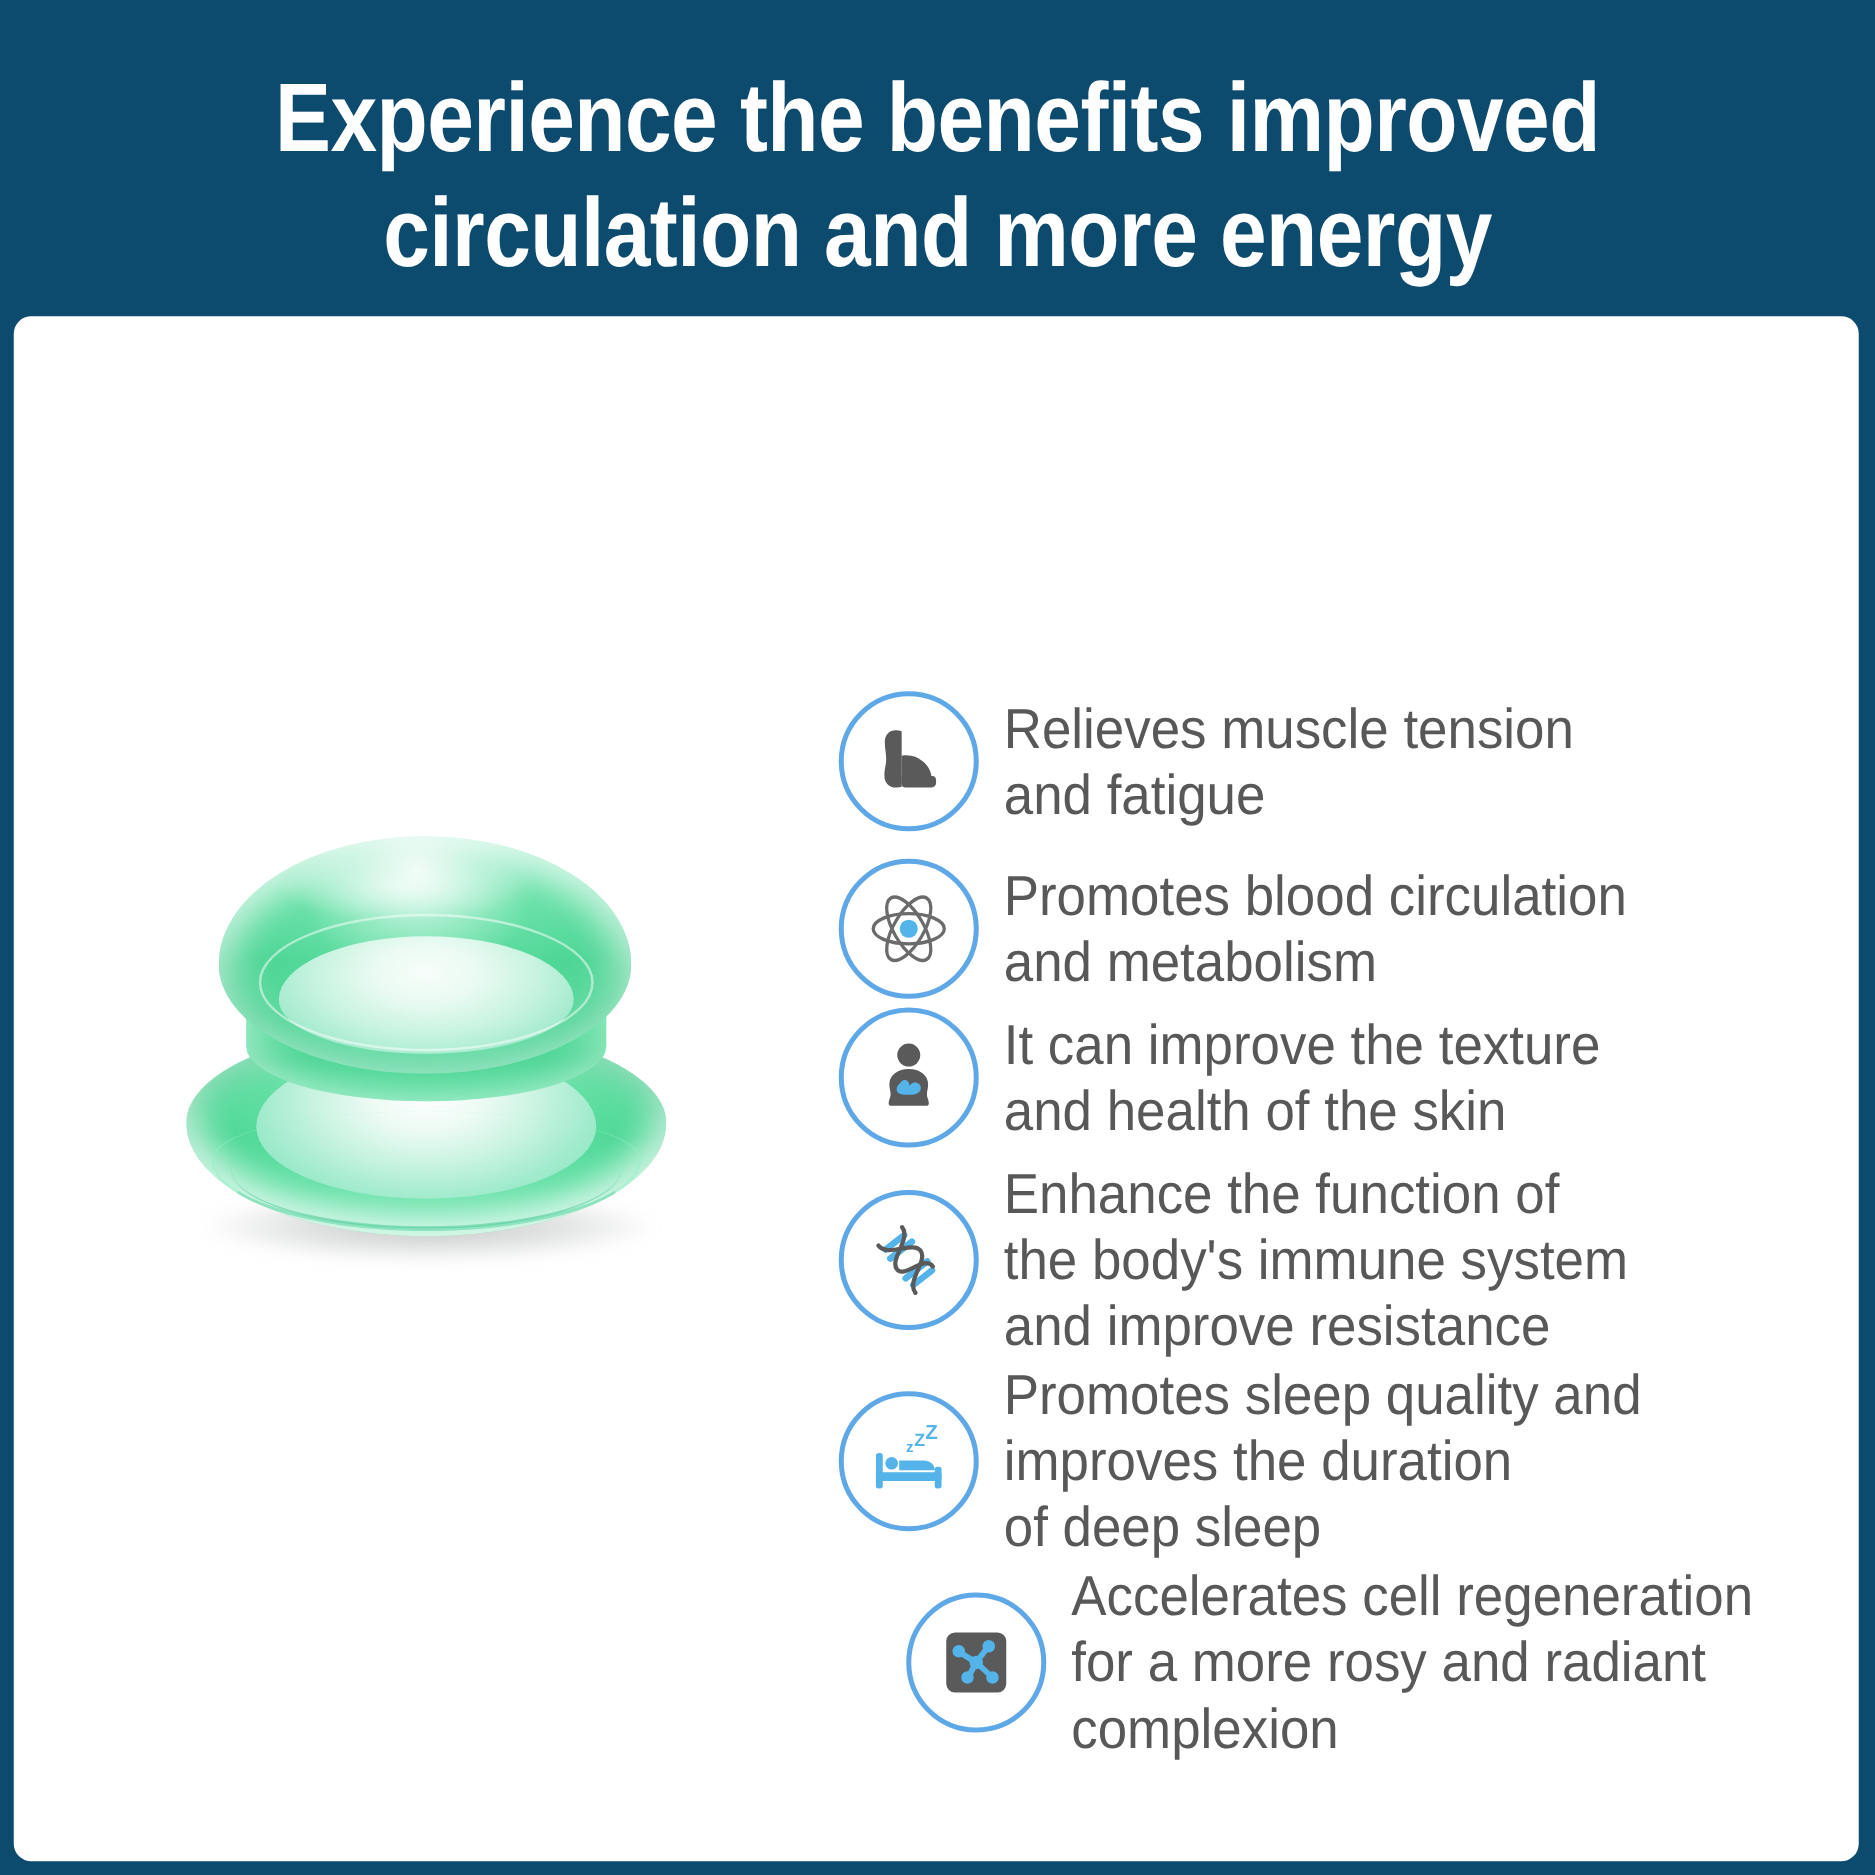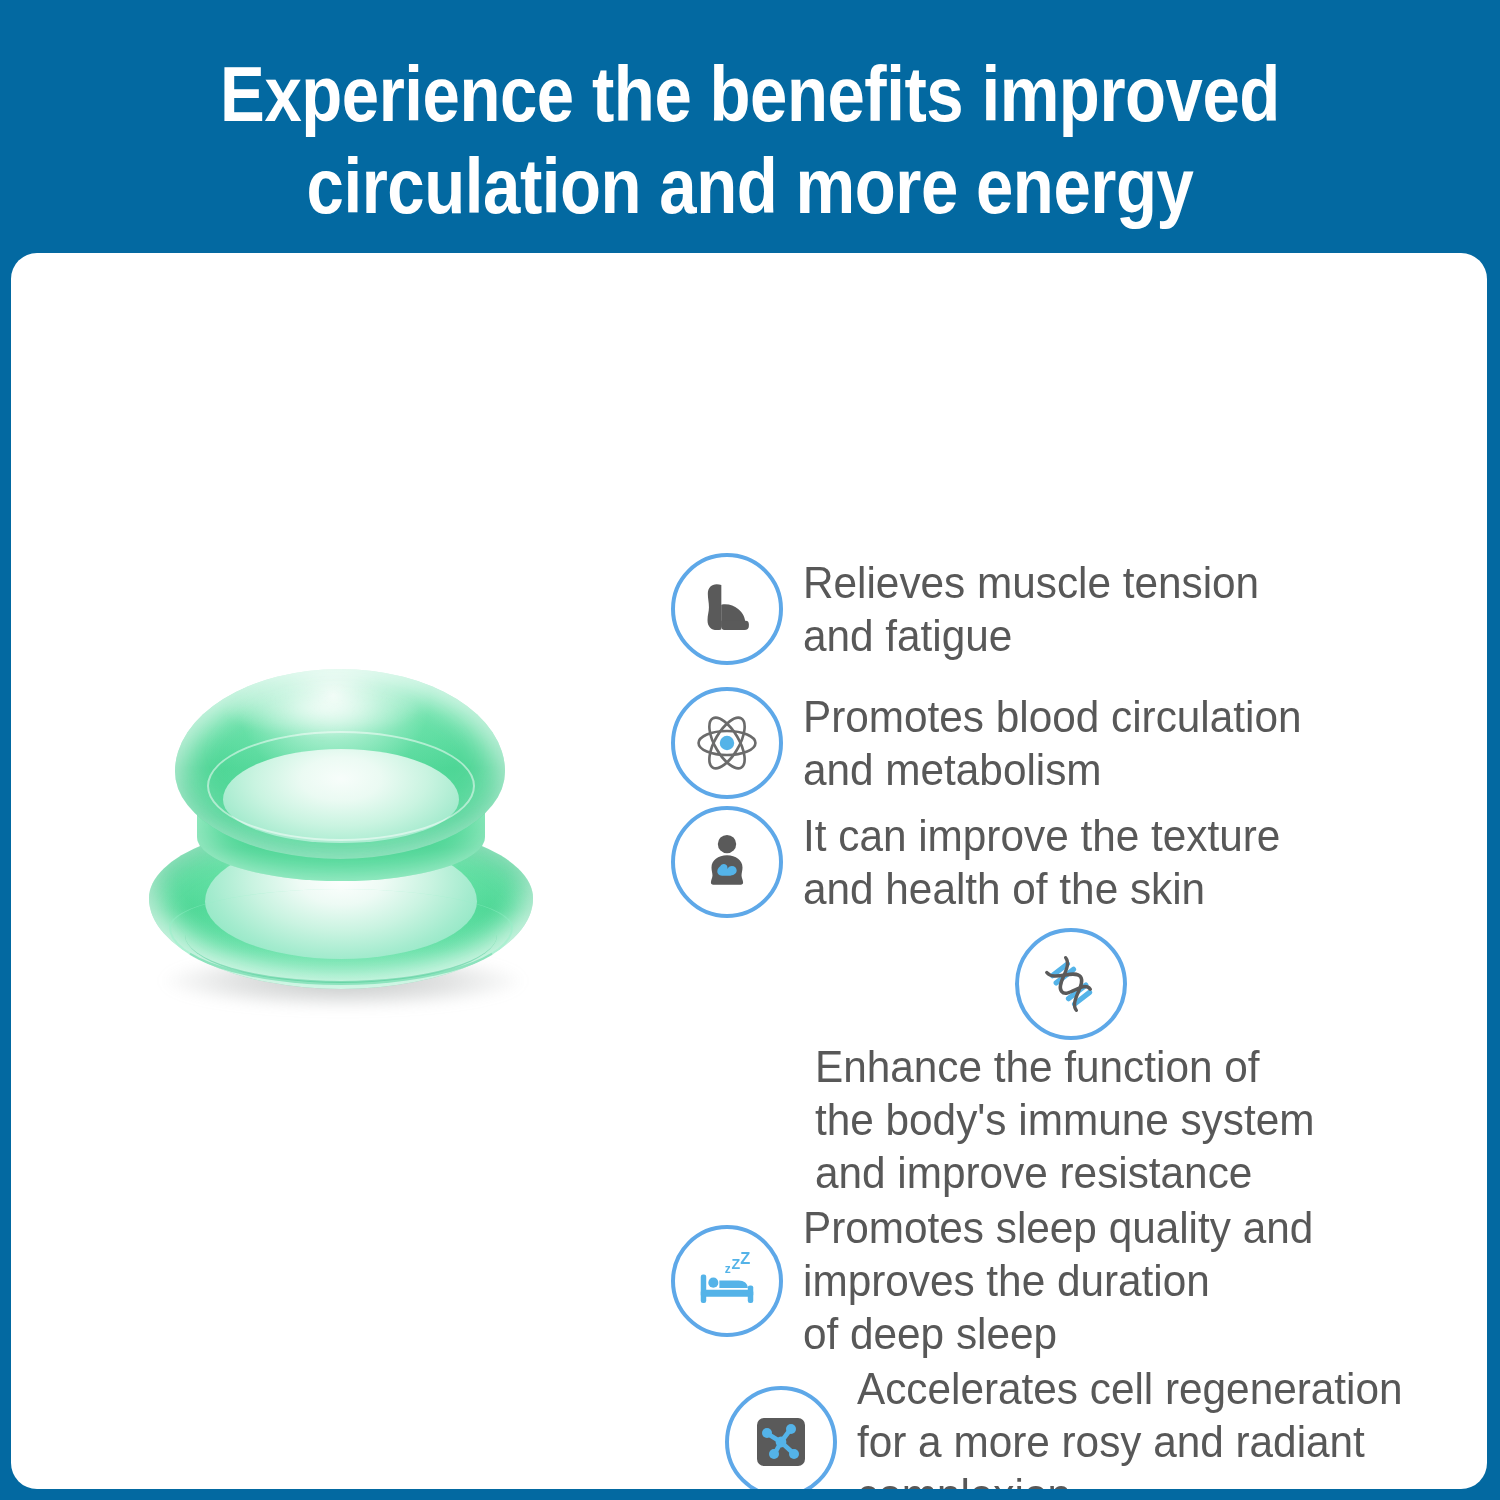--- a/index.html
+++ b/index.html
@@ -10,21 +10,21 @@
     width: 1500px;
     height: 1500px;
     overflow: hidden;
     font-family: "Liberation Sans", sans-serif;
     background: #4a8df8;
   }
   #poster {
     position: relative;
     width: 1500px;
     height: 1500px;
-    background: #0369a1;
+    background: #0c4a6e;
     box-sizing: border-box;
   }
 
   
   .title-area {
     position: absolute;
     left: 0;
     top: 48px;
     width: 1500px;
     text-align: center;
@@ -43,21 +43,21 @@
   }
 
   
   .card {
     position: absolute;
     left: 11px;
     top: 253px;
     width: 1476px;
     height: 1236px;
     background: #ffffff;
-    border-radius: 26px;
+    border-radius: 14px;
     overflow: hidden;
   }
 
   
   .product-wrap {
     position: absolute;
     left: 120px;
     top: 400px;
     width: 420px;
     height: 420px;
@@ -217,21 +217,21 @@
     font-size: 45px;
     line-height: 53px;
     transform: scaleX(0.94);
     transform-origin: left center;
     white-space: pre-line;
   }
   
   .b1 { margin-bottom: 22px; }
   .b2 { margin-bottom: 7px; }
   .b3 { margin-bottom: 10px; align-items: center; }
-  .b4 { margin-bottom: 2px; flex-direction: column; }
+  .b4 { margin-bottom: 2px; }
   .b5 { margin-bottom: 2px; }
   .b6 { margin-bottom: 0; justify-content: center; }
 </style>
 </head>
 <body>
 
 <div id="poster">
 
   <div class="title-area">
     <span class="title-line">Experience the benefits improved</span>

